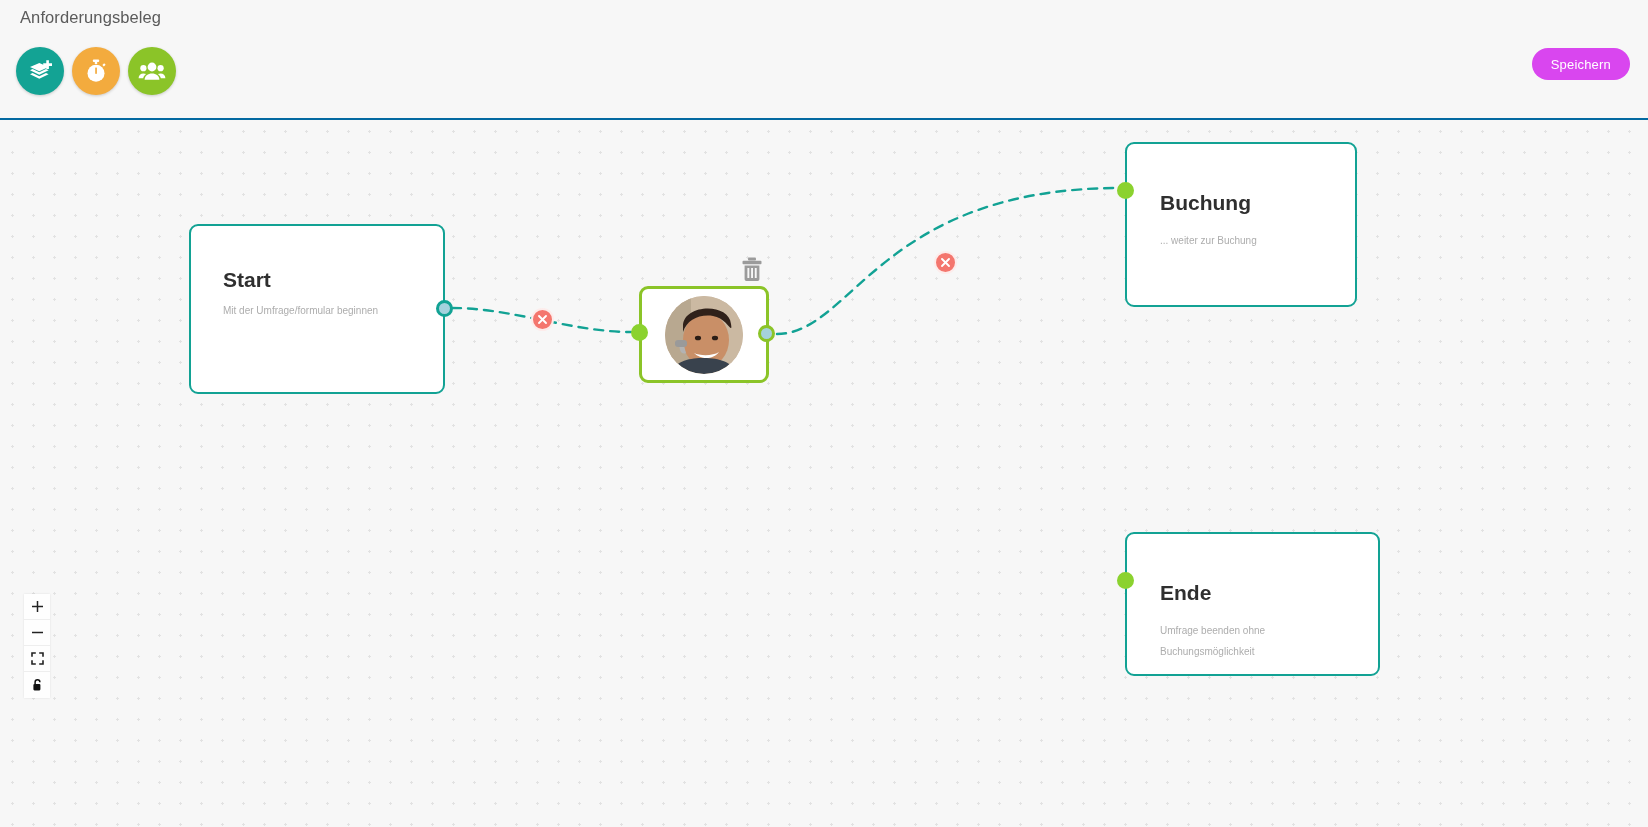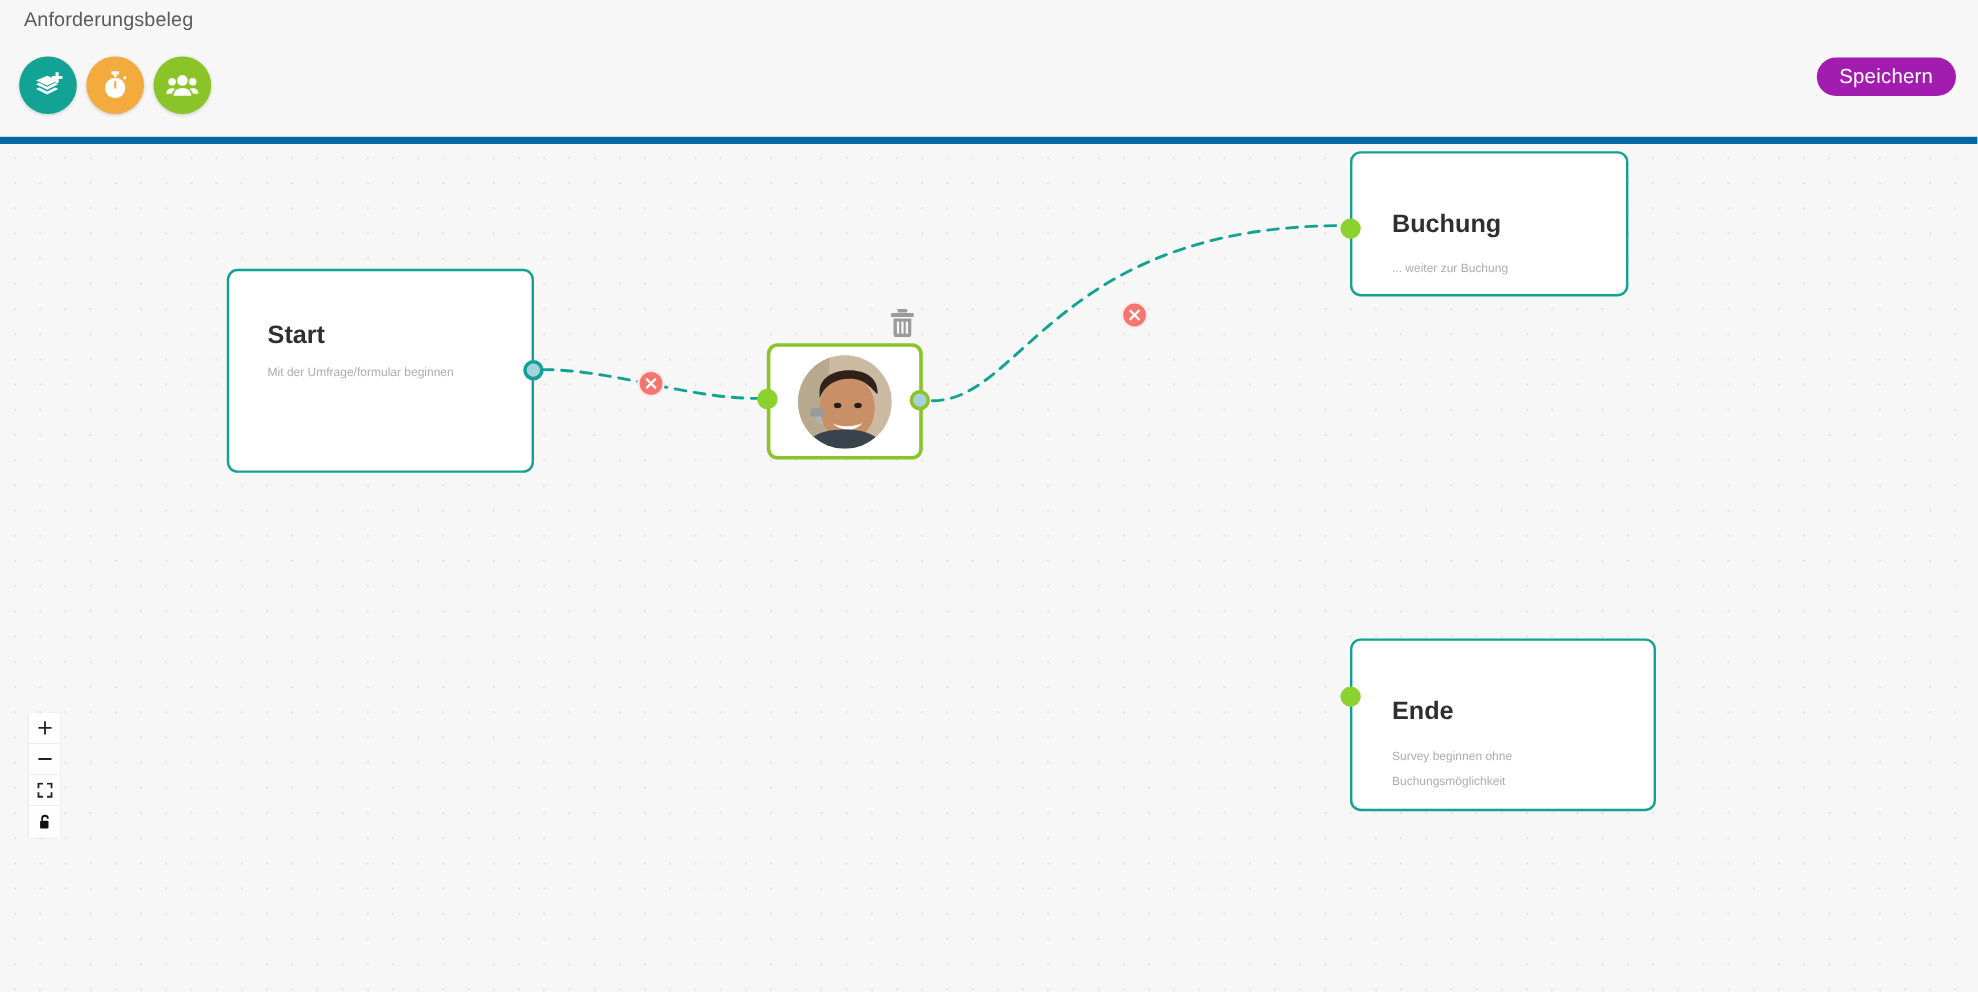--- a/index.html
+++ b/index.html
@@ -19,21 +19,21 @@
     background: #f7f7f7;
   }
 
   
   .header {
     position: absolute;
     top: 0; left: 0;
     width: 1648px;
     height: 120px;
     background: #f7f7f7;
-    border-bottom: 6px solid #0369a1;
+    border-bottom: 2px solid #0369a1;
     z-index: 30;
   }
 
   .page-title {
     position: absolute;
     left: 20px;
     top: 8px;
     font-size: 16.5px;
     color: #5b5b5b;
     letter-spacing: 0.1px;
@@ -65,23 +65,23 @@
   .tool-audience  { background: #8bc428; }
 
   .save-btn {
     position: absolute;
     right: 18px;
     top: 48px;
     height: 32px;
     padding: 0 19px;
     border: none;
     border-radius: 16px;
-    background: #a21caf;
+    background: #d946ef;
     color: #ffffff;
-    font-size: 17px;
+    font-size: 13px;
     font-family: "Liberation Sans", sans-serif;
     cursor: pointer;
     letter-spacing: .2px;
   }
 
   
   .canvas {
     position: absolute;
     top: 120px;
     left: 0;
@@ -124,21 +124,21 @@
     font-size: 10px;
     line-height: 20.5px;
     color: #adadad;
   }
 
   
   #node-start   { left: 189px; top: 104px;  width: 256px; height: 170px; }
   #node-start   .node-title { left: 32px; top: 42px; text-align: right; }
   #node-start   .node-sub   { left: 32px; top: 75px; width: 170px; }
 
-  #node-buchung { left: 1125px; top: 6px; width: 232px; height: 121px; }
+  #node-buchung { left: 1125px; top: 22px; width: 232px; height: 165px; }
   #node-buchung .node-title { left: 33px; top: 47px; }
   #node-buchung .node-sub   { left: 33px; top: 87px; width: 190px; }
 
   #node-ende    { left: 1125px; top: 412px; width: 255px; height: 144px; }
   #node-ende    .node-title { left: 33px; top: 47px; }
   #node-ende    .node-sub   { left: 33px; top: 87px; width: 195px; }
 
   #node-person  { left: 639px; top: 166px; width: 130px; height: 97px; }
 
   .avatar {
@@ -324,21 +324,21 @@
     </div>
 
     <div class="node node-teal" id="node-buchung">
       <div class="node-title">Buchung</div>
       <div class="node-sub">... weiter zur Buchung</div>
     </div>
     <div class="handle handle-green" style="left:1117px; top:62px;"></div>
 
     <div class="node node-teal" id="node-ende">
       <div class="node-title">Ende</div>
-      <div class="node-sub">Survey beginnen ohne Buchungsmöglichkeit</div>
+      <div class="node-sub">Umfrage beenden ohne Buchungsmöglichkeit</div>
     </div>
     <div class="handle handle-green" style="left:1117px; top:452px;"></div>
 
     <div class="edge-del" style="left:531px; top:188px;">
       <svg width="11" height="11" viewBox="0 0 11 11" stroke="#ffffff" stroke-width="1.9" stroke-linecap="round">
         <line x1="2" y1="2" x2="9" y2="9"></line>
         <line x1="9" y1="2" x2="2" y2="9"></line>
       </svg>
     </div>
 

